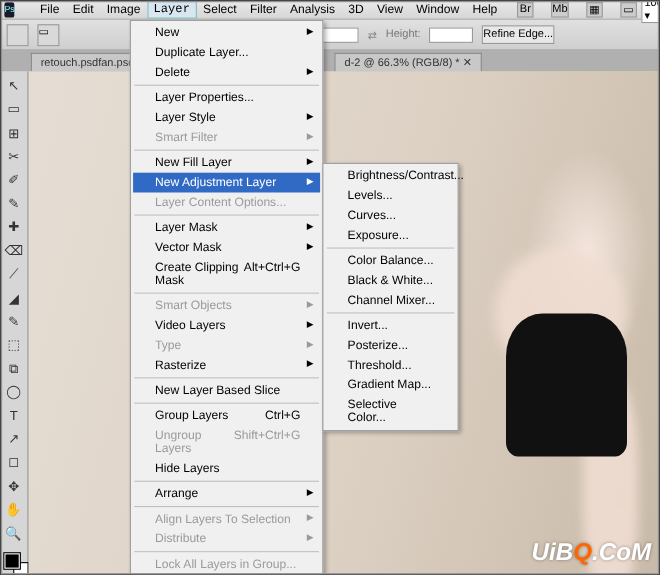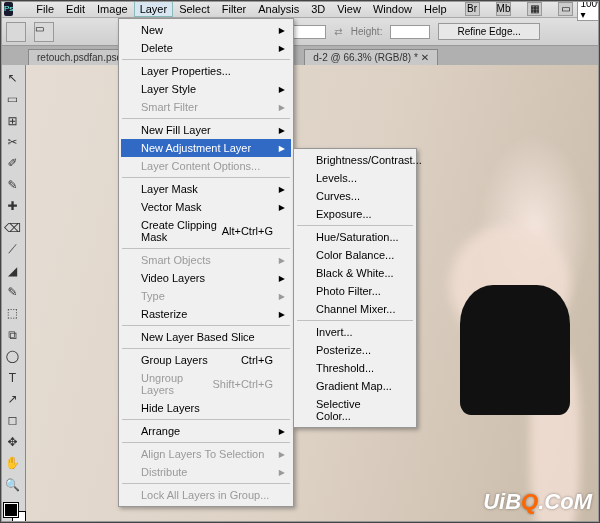--- a/index.html
+++ b/index.html
@@ -1,47 +1,47 @@
 <!DOCTYPE html>
 <html><head>
 <meta charset="utf-8">
 <style>
   * { box-sizing: border-box; margin: 0; padding: 0; font-family: "Segoe UI", Tahoma, sans-serif; }
   body { width: 600px; height: 523px; background: #d9cab5; overflow: hidden; position: relative; }
   .topbar { background: linear-gradient(#eaeaea,#d6d6d6); height: 18px; display: flex; align-items: center; padding: 0 4px; border-bottom: 1px solid #aaa; font-size: 11px; }
   .ps-icon { width: 14px; height: 14px; background: #1a1a2e; color:#7fe; font-size:8px; display:flex; align-items:center; justify-content:center; margin-right:17px; border-radius:2px;}
   .menu-item { padding: 2px 6px; cursor: default; }
-  .menu-item.active { background: #d8e6f2; border: 1px solid #8bb; padding: 1px 5px; }
+  .menu-item.active { background: #d8e6f2; border: 1px solid #8bb; padding: 1px 5px; font-family: Liberation Mono, monospace; }
   .top-right { margin-left: auto; display: flex; align-items:center; gap: 4px; font-size:10px; }
   .top-right .icon { width: 16px; height: 14px; background:#ccc; border:1px solid #999; display:flex;align-items:center;justify-content:center;margin-left:12px;}
   .zoom { border:1px solid #999; padding:0 2px; background:#fff;}
   .toolbar2 { background: linear-gradient(#e0e0e0,#cfcfcf); height: 28px; border-bottom:1px solid #999; display:flex; align-items:center; padding:0 6px; font-size:10px; gap:8px;}
   .tb-icon { width:20px; height:20px; border:1px solid #999; background:#d9d9d9;}
   .field-label { color:#777; }
   .field-box { border:1px solid #999; background:#fff; width:40px; height:14px; display:inline-block;}
-  .refine { border:1px solid #999; background:#e8e8e8; padding:2px 18px;}
+  .refine { border:1px solid #999; background:#e8e8e8; padding:2px 0;}
   .tabs { background:#b0b0b0; height:19px; display:flex; align-items:flex-end; padding-left:28px; font-size:10px;}
   .tab { background:#c8c8c8; border:1px solid #888; border-bottom:none; padding:2px 8px; margin-right:2px; color:#333;}
   .workspace { position: relative; height: calc(523px - 18px - 28px - 19px); background: #d9cab5;}
   .toolpal { position:absolute; left:0; top:0; width:26px; background:#d6d6d6; border-right:1px solid #888; display:flex; flex-direction:column; padding:2px 0; height:100%;}
   .tool { width:22px; height:20px; margin:1px auto; display:flex; align-items:center; justify-content:center; font-size:12px; color:#333;}
   .swatch { width:18px; height:18px; margin:4px auto 0; position:relative;}
   .swatch .fg { position:absolute; width:14px; height:14px; background:#000; border:1px solid #fff; box-shadow:0 0 0 1px #000; left:0; top:0;}
   .swatch .bg { position:absolute; width:14px; height:14px; background:#fff; border:1px solid #000; right:-4px; bottom:-4px;}
   .photo { position:absolute; left:26px; right:0; top:0; bottom:0; background: linear-gradient(105deg,#e5ddd4 0%,#ddd1c4 55%,#c8baa8 100%);}
   .shadow-fig { position:absolute; right:0; top:40px; width:220px; height:420px; background: radial-gradient(ellipse 80px 140px at 70% 30%, #f5e6de 0%, rgba(245,230,222,0) 70%); filter: blur(2px);}
   .body-shape { position:absolute; right:20px; top:160px; width:180px; height:300px; }
   .torso { position:absolute; top:60px; left:60px; width:110px; height:130px; background:#111; border-radius:30% 30% 10% 10%;}
   .skin1 { position:absolute; top:0; left:50px; width:120px; height:120px; background:#f0ddd2; border-radius:50%; filter:blur(6px); opacity:0.9;}
   .skin2 { position:absolute; top:120px; right:0; width:50px; height:200px; background:#f0ddd2; border-radius:40%; filter:blur(5px); opacity:0.9;}
   .watermark { position:absolute; right:8px; bottom:8px; font-family: Arial; font-size:22px; font-style:italic; font-weight:bold; color:#fff; text-shadow:0 0 3px rgba(0,0,0,.4);}
   .watermark .o { color:#ff6600;}
   
   .dropdown { position:absolute; top:18px; left:118px; width:176px; background:#f0f0f0; border:1px solid #979797; box-shadow:2px 2px 4px rgba(0,0,0,.3); font-size:11px; padding:2px;}
-  .dd-item { padding:3px 18px 3px 20px; display:flex; justify-content:space-between; align-items:center; position:relative;}
+  .dd-item { padding:3px 18px 3px 20px; display:flex; justify-content:space-between; position:relative;}
   .dd-item .arrow { position:absolute; right:6px; font-size:8px;}
   .dd-item.disabled { color:#9a9a9a; }
   .dd-item.hl { background:#316ac5; color:#fff;}
   .dd-sep { height:1px; background:#c0c0c0; margin:2px 1px;}
   .submenu { position:absolute; top:148px; left:293px; width:124px; background:#f0f0f0; border:1px solid #979797; box-shadow:2px 2px 4px rgba(0,0,0,.3); font-size:11px; padding:2px;}
   
   .frame { position:absolute; inset:0; border:1px solid #444; box-shadow: inset 0 0 0 1px #999; pointer-events:none;}
 </style>
 </head>
 <body>
@@ -128,20 +128,23 @@
     </div>
   </div>
 </div>
 
 <div class="dropdown" id="layer-menu">
     <div class="dd-item">
       <span>New</span>
       <span class="arrow">▶</span>
     </div>
     <div class="dd-item">
+      <span>Duplicate Layer...</span>
+    </div>
+    <div class="dd-item">
       <span>Delete</span>
       <span class="arrow">▶</span>
     </div>
     <div class="dd-sep"></div>
     <div class="dd-item">
       <span>Layer Properties...</span>
     </div>
     <div class="dd-item">
       <span>Layer Style</span>
       <span class="arrow">▶</span>
@@ -236,32 +239,26 @@
       <span>Levels...</span>
     </div>
     <div class="dd-item">
       <span>Curves...</span>
     </div>
     <div class="dd-item">
       <span>Exposure...</span>
     </div>
     <div class="dd-sep"></div>
     <div class="dd-item">
-      <span>Hue/Saturation...</span>
-    </div>
-    <div class="dd-item">
       <span>Color Balance...</span>
     </div>
     <div class="dd-item">
       <span>Black &amp; White...</span>
     </div>
     <div class="dd-item">
-      <span>Photo Filter...</span>
-    </div>
-    <div class="dd-item">
       <span>Channel Mixer...</span>
     </div>
     <div class="dd-sep"></div>
     <div class="dd-item">
       <span>Invert...</span>
     </div>
     <div class="dd-item">
       <span>Posterize...</span>
     </div>
     <div class="dd-item">

